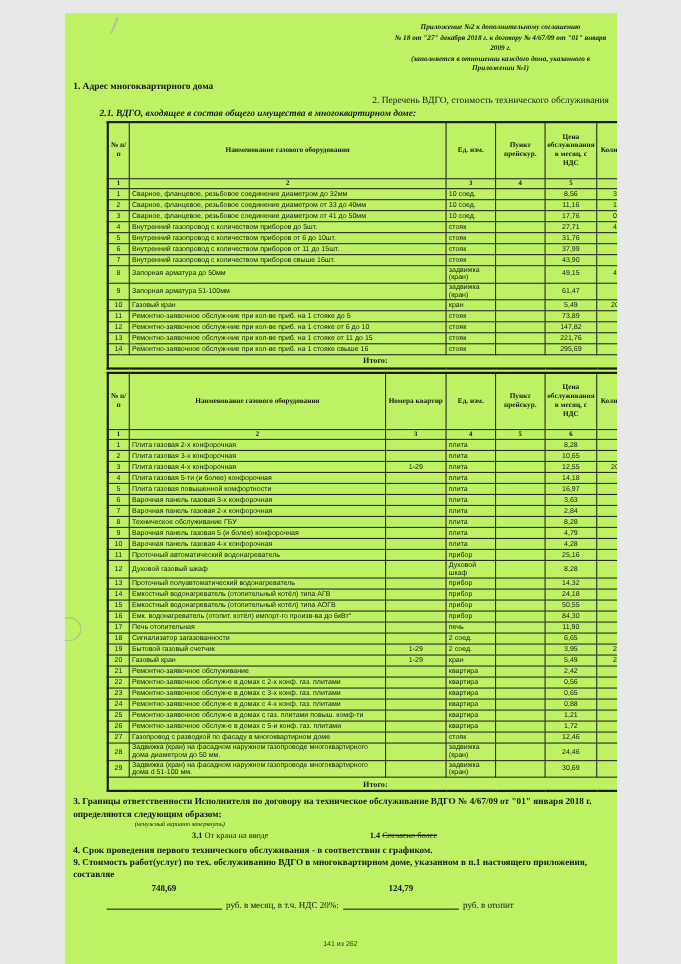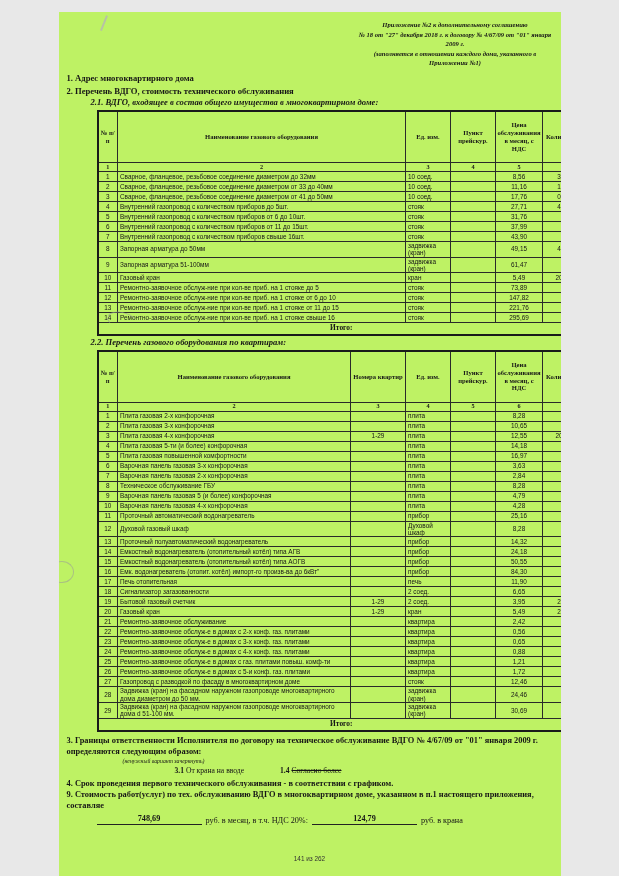--- a/index.html
+++ b/index.html
@@ -20,21 +20,21 @@
     margin-left:290px;
     font-style:italic;
     font-weight:bold;
     font-size:6.6px;
     line-height:1.45;
   }
   
   .addr{display:flex;align-items:flex-end;margin-top:5px;font-weight:bold;font-size:8.6px;}
   .addr-label{white-space:nowrap;}
   .addr-line{flex:1;border-bottom:1px solid #222;text-align:center;padding-bottom:1px;margin-left:6px;}
-  .h-sec{font-weight:bold;font-size:8.6px;margin-top:3px;line-height:1.25;}
+  .h-sec{font-weight:normal;font-size:8.6px;margin-top:3px;line-height:1.25;text-align:right;}
   .h-sub{font-weight:bold;font-size:8.6px;margin-top:1px;margin-left:24px;line-height:1.2;font-style:italic;}
   
   table{
     border-collapse:collapse;
     table-layout:fixed;
     margin-left:30px;
     width:574px;
     margin-top:2px;
   }
   table{border:2px solid #1a1a1a;}
@@ -67,29 +67,29 @@
   .c-num{text-align:center;}
   .trow-total td{height:11px;}
   .t-label{
     font-family:"Liberation Serif", serif;
     font-weight:bold;font-size:7.4px;text-align:center;
   }
   .t-val{font-weight:bold;font-size:6.8px;text-align:center;}
   
   .sec3{margin-top:3px;font-weight:bold;font-size:8.4px;line-height:1.35;}
   .sec-note{margin-left:56px;font-style:italic;font-size:5.8px;margin-top:1px;}
-  .options{display:flex;margin-left:108px;margin-top:2px;font-size:7.6px;gap:36px;}
+  .options{display:flex;margin-left:108px;margin-top:2px;font-size:7.6px;gap:92px;}
   .opt .num{font-weight:bold;}
   .struck{text-decoration:line-through;}
   .sec4{margin-top:4px;font-weight:bold;font-size:8.4px;}
   .sec5{margin-top:2px;font-weight:bold;font-size:8.4px;line-height:1.3;}
   .amount-row{display:flex;align-items:flex-end;margin-top:2px;margin-left:30px;font-size:8.2px;}
   .amt{
     display:inline-block;min-width:105px;text-align:center;
-    border-bottom:1px solid #222;font-weight:bold;padding-bottom:1px;
+    border-bottom:1px solid #222;font-weight:bold;padding-bottom:14px;
   }
   .amt-mid,.amt-end{font-weight:normal;margin:0 4px;white-space:nowrap;}
   
   .page-num{
     position:absolute;left:0;right:0;bottom:26px;
     text-align:center;
     font-family:"Liberation Sans", sans-serif;
     font-size:6.4px;color:#333;
   }
   
@@ -322,21 +322,20 @@
       </tbody>
     <tbody>
       <tr class="trow-total">
         <td class="t-label" colspan="6">Итого:</td>
         <td class="t-val">478,81</td>
         <td class="t-val">79,81</td>
       </tr>
     </tbody>
   </table>
 
-  <div class="h-sub">2.2. Перечень газового оборудования  по квартирам:</div>
 
   <table>
     <colgroup>
       <col style="width:20px">
         <col style="width:233px">
         <col style="width:55px">
         <col style="width:45px">
       <col style="width:45px">
         <col style="width:47px">
         <col style="width:42px">
@@ -719,37 +718,37 @@
       </tbody>
     <tbody>
       <tr class="trow-total">
         <td class="t-label" colspan="7">Итого:</td>
         <td class="t-val">269,88</td>
         <td class="t-val">44,98</td>
       </tr>
     </tbody>
   </table>
 
-  <div class="sec3">3. Границы ответственности Исполнителя по договору на техническое обслуживание ВДГО № 4/67/09 от "01" января 2009 г. определяются следующим образом:</div>
+  <div class="sec3">3. Границы ответственности Исполнителя по договору на техническое обслуживание ВДГО № 4/67/09 от "01" января 2018 г. определяются следующим образом:</div>
   <div class="sec-note">(ненужный вариант зачеркнуть)</div>
   <div class="options">
     <span class="opt">
       <span class="num">3.1</span>
       <span>От крана на вводе</span>
     </span>
     <span class="opt">
       <span class="num">1.4</span>
       <span class="struck">Согласно более</span>
     </span>
   </div>
 
   <div class="sec4">4. Срок проведения первого технического обслуживания - в соответствии с графиком.</div>
   <div class="sec5">9. Стоимость работ(услуг) по тех. обслуживанию ВДГО в многоквартирном доме, указанном в п.1 настоящего приложения, составляе</div>
   <div class="amount-row">
     <span class="amt">748,69</span>
     <span class="amt-mid">руб. в месяц, в т.ч. НДС 20%:</span>
     <span class="amt">124,79</span>
-    <span class="amt-end">руб. в крана</span>
+    <span class="amt-end">руб. в отопит</span>
   </div>
 
   <div class="page-num">141 из 262</div>
 
 </div>
 
 </body></html>

